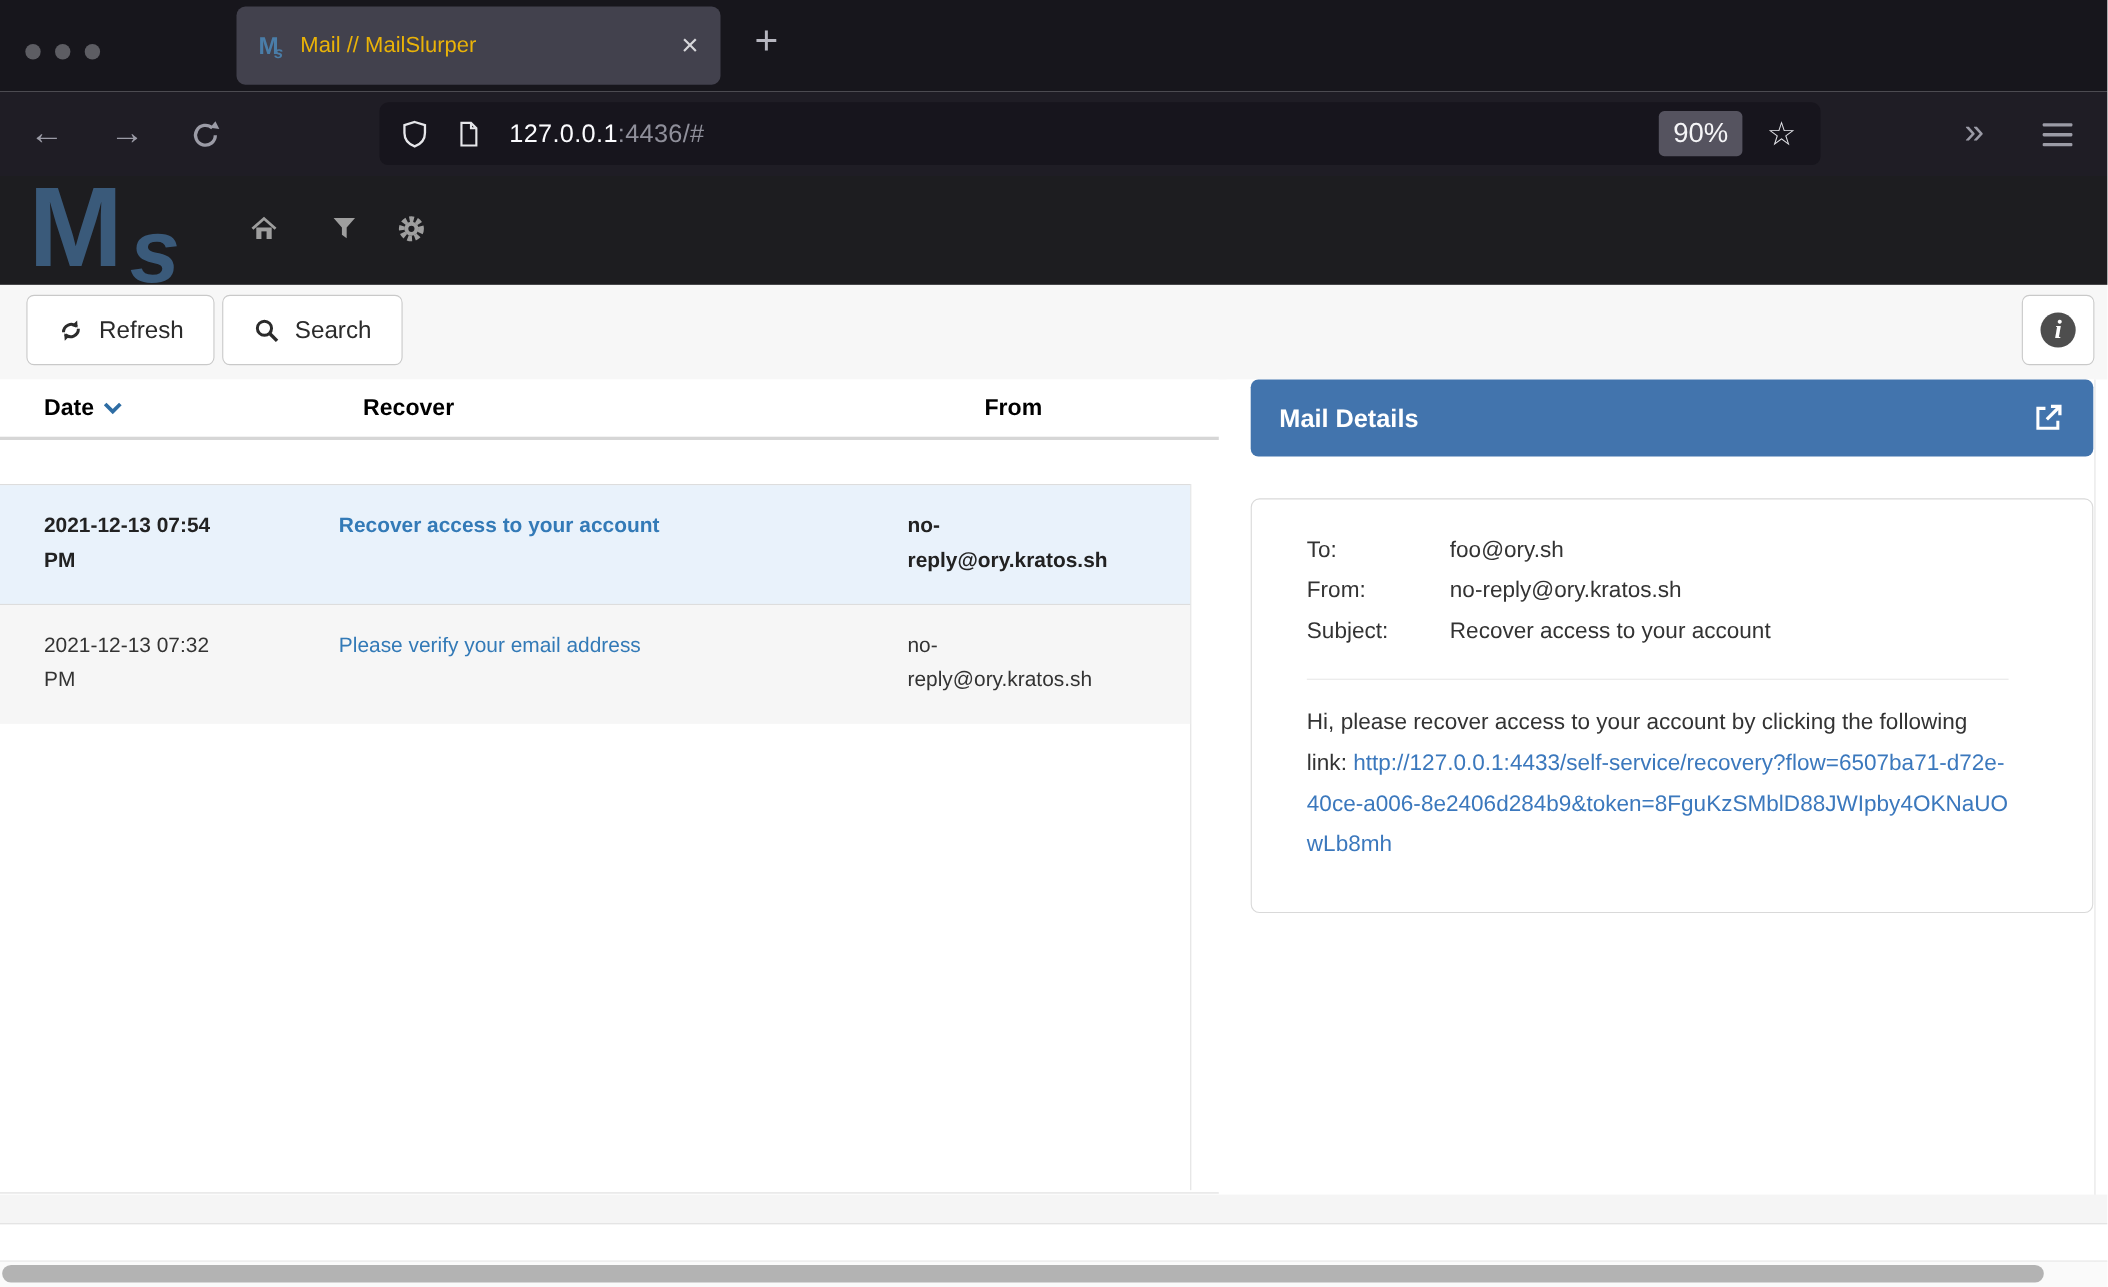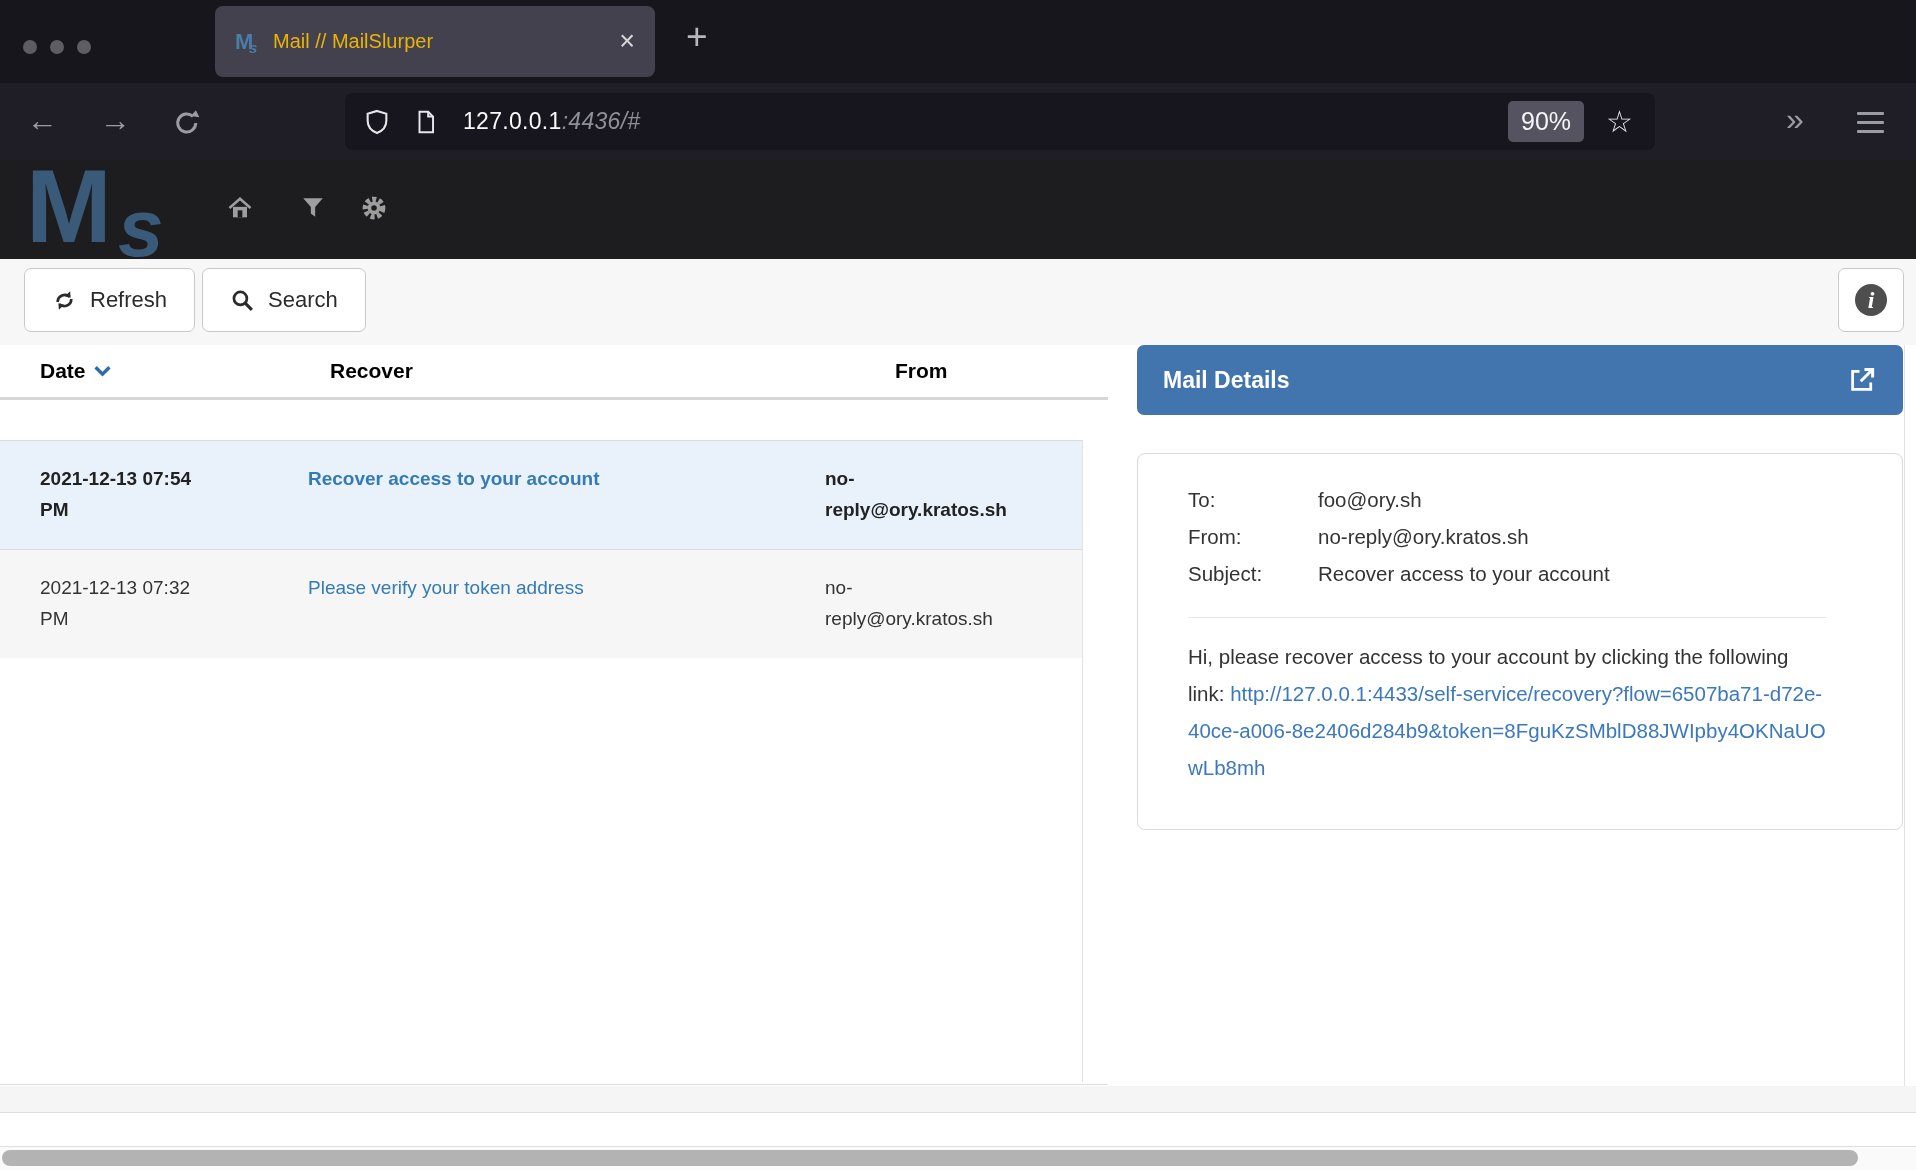--- a/index.html
+++ b/index.html
@@ -18,21 +18,21 @@
   .tab-close { margin-left:auto; color:#d7d7db; font-size:27px; line-height:1; cursor:default; }
   .new-tab { position:absolute; left:686px; top:16px; color:#b6b6bf; font-size:37px; font-weight:300; }
 
   .nav-bar { position:absolute; top:83px; left:0; width:1916px; height:77px; background:#1f1d25; }
   .nav-glyph { position:absolute; top:20px; color:#9b9ba6; font-size:31px; line-height:36px; }
   .nav-back { left:27px; } .nav-fwd { left:100px; }
   .nav-reload { position:absolute; left:172px; top:25px; }
   .url-bar { position:absolute; left:345px; top:10px; width:1310px; height:57px; background:#17151d;
              border-radius:8px; display:flex; align-items:center; padding:0 18px; }
   .url-text { margin-left:24px; font-size:23px; color:#fbfbfe; letter-spacing:0.3px; }
-  .url-path { color:#8f8f9a;font-style:italic; }
+  .url-path { color:#8f8f9a; }
   .zoom-badge { margin-left:auto; background:#55535f; color:#f5f5f7; font-size:25px;
                 padding:6px 13px; border-radius:5px; }
   .star-glyph { color:#e5e5ea; font-size:30px; margin-left:22px; margin-right:4px; }
   .overflow-glyph { position:absolute; left:1786px; top:18px; color:#9b9ba6; font-size:32px; letter-spacing:2px; }
   .menu-btn { position:absolute; left:1857px; top:29px; }
   .menu-btn div { width:27px; height:3px; background:#9b9ba6; margin-bottom:6px; border-radius:1px; }
 
   
   .app-header { position:absolute; top:160px; left:0; width:1916px; height:99px; background:#1d1d20; }
   .logo { position:absolute; left:26px; top:0px; height:99px; }
@@ -200,21 +200,21 @@
           <col style="width:292px">
         </colgroup>
       <tbody>
         <tr class="selected">
           <td class="c-date">2021-12-13 07:54 PM</td>
           <td class="c-subj"><a class="subj-link">Recover access to your account</a></td>
           <td class="c-from">no-reply@ory.kratos.sh</td>
         </tr>
         <tr class="striped">
           <td class="c-date">2021-12-13 07:32 PM</td>
-          <td class="c-subj"><a class="subj-link">Please verify your token address</a></td>
+          <td class="c-subj"><a class="subj-link">Please verify your email address</a></td>
           <td class="c-from">no-reply@ory.kratos.sh</td>
         </tr>
       </tbody>
     </table>
   </div>
 </div>
 
 <div class="right-panel">
   <div class="details-header">
     <span>Mail Details</span>

